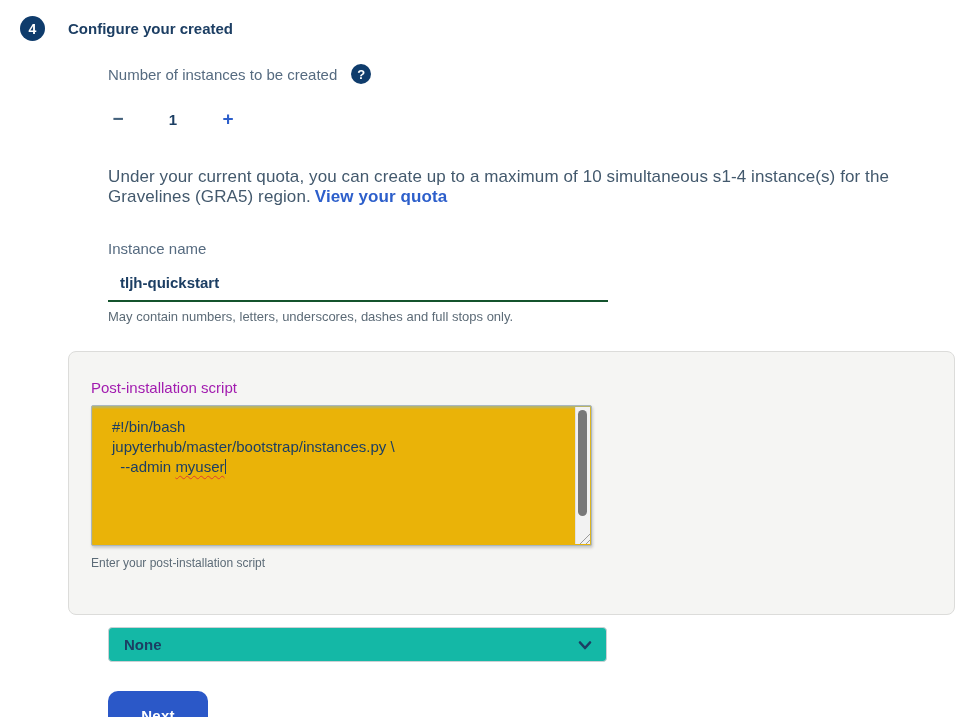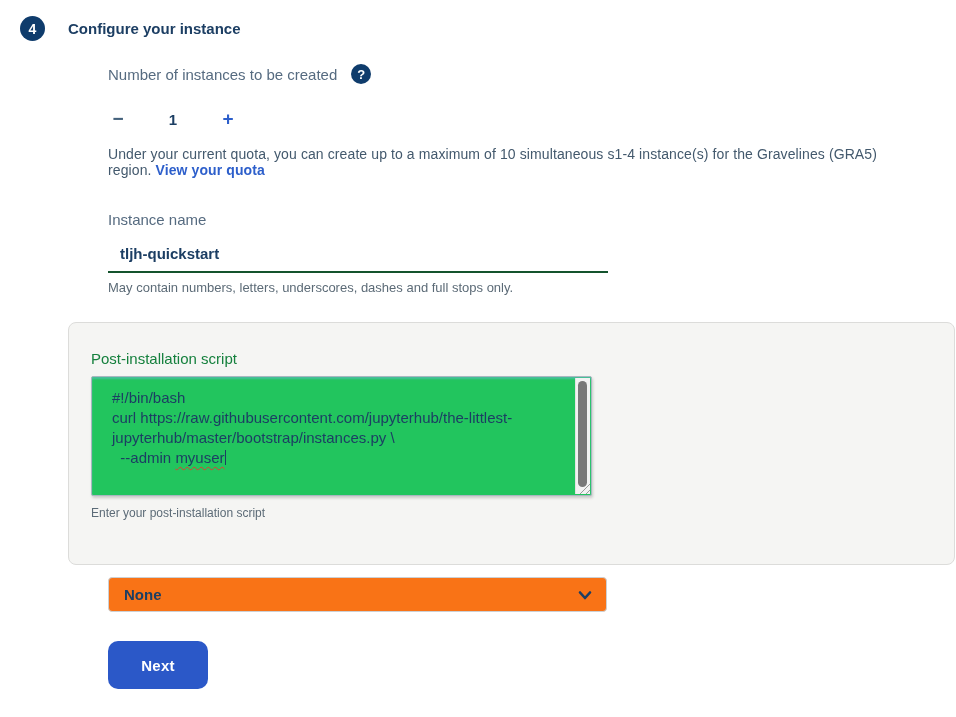--- a/index.html
+++ b/index.html
@@ -23,38 +23,38 @@
     color: #fff; font-size: 13px; font-weight: 700; display: flex; align-items: center;
     justify-content: center; margin-left: 14px; cursor: pointer; }
   .stepper { display: flex; align-items: center; margin-top: 24px; }
   .stepper .step-btn { width: 24px; text-align: center; background: none; border: none;
     font-size: 19px; font-weight: 700; cursor: pointer;
     font-family: "Liberation Sans", "DejaVu Sans", sans-serif; }
   .stepper .minus { color: #44617c; margin-left: -2px; }
   .stepper .plus  { color: #2d5fcb; }
   .stepper .value { width: 24px; text-align: center; color: #1c3e63; font-size: 15px;
     font-weight: 700; margin: 0 31px; }
-  .quota-line { margin-top: 16px; font-size: 14px; color: #43596d; letter-spacing: 0.1px; }
+  .quota-line { margin-top: 37px; font-size: 17px; color: #43596d; letter-spacing: 0.1px; }
   .quota-line a { color: #2d5fcb; font-weight: 700; text-decoration: none; margin-left: 4px; cursor: pointer; }
 
   
   .name-label { margin-top: 33px; }
   .name-input { display: block; width: 500px; border: none; border-bottom: 2px solid #14532d;
     outline: none; margin-top: 9px; padding: 8px 0 9px 12px; color: #1c3e63;
     font-size: 15px; font-weight: 700; background: transparent;
     font-family: "Liberation Sans", "DejaVu Sans", sans-serif; }
   .name-helper { margin-top: 7px; font-size: 13px; color: #5c6b77; }
 
   
   .card { margin-top: 27px; margin-left: 68px; margin-right: 1px;
     background: #f5f5f3; border: 1px solid #dcdcda; border-radius: 8px;
     padding: 27px 0 44px 22px; }
-  .card .field-label { color: #15803d; }
-  .script-box { position: relative; width: 501px; height: 120px; margin-top: 9px;
-    background: #22c55e; border: 1px solid #a9b7c0; border-radius: 2px;
+  .card .field-label { color: #a21caf; }
+  .script-box { position: relative; width: 501px; height: 141px; margin-top: 9px;
+    background: #eab308; border: 1px solid #a9b7c0; border-radius: 2px;
     box-shadow: 1px 2px 3px rgba(0,0,0,0.18), inset 0 2px 2px rgba(120,185,230,0.45);
     padding: 11px 26px 10px 20px; cursor: text; overflow: hidden; }
   .script-line { color: #1c3e63; font-size: 15px; line-height: 20px; white-space: pre-wrap; }
   .misspell { text-decoration: underline wavy #e03c31; text-decoration-skip-ink: none;
     text-underline-offset: 3px; text-decoration-thickness: 1px; }
   .caret { display: inline-block; width: 1px; height: 15px; background: #1c3e63;
     vertical-align: -2px; }
   
   .sb-track { position: absolute; top: 1px; right: 1px; width: 15px; height: calc(100% - 2px);
     background: #f2f2f2; border-left: 1px solid #e2e2e2; }
@@ -62,40 +62,40 @@
     background: #787878; border-radius: 5px; cursor: grab; }
   .resize-grip { position: absolute; right: 1px; bottom: 1px; width: 13px; height: 13px;
     cursor: nwse-resize;
     background: repeating-linear-gradient(135deg, transparent 0 3px, #9a9a9a 3px 4px);
     clip-path: polygon(100% 0, 100% 100%, 0 100%); }
   .script-helper { margin-top: 10px; font-size: 12px; color: #5c6b77; }
 
   
   .pn-label { margin-top: 20px; }
   .select-box { position: relative; width: 499px; height: 35px; margin-top: 12px;
-    border: 1px solid #ccd0d4; border-radius: 4px; background: #f97316;
+    border: 1px solid #ccd0d4; border-radius: 4px; background: #14b8a6;
     display: flex; align-items: center; cursor: pointer; }
   .select-value { margin-left: 15px; color: #1c3e63; font-size: 15px; font-weight: 700; }
   .select-chevron { position: absolute; right: 14px; top: 50%; transform: translateY(-50%);
     width: 14px; height: 14px; }
 
   
   .next-btn { display: block; margin-top: 29px; width: 100px; height: 48px;
     background: #2b58c8; color: #ffffff; border: none; border-radius: 10px;
     font-size: 15px; font-weight: 700; letter-spacing: 0.3px; cursor: pointer;
     font-family: "Liberation Sans", "DejaVu Sans", sans-serif; }
 </style>
 </head>
 <body>
 
 <div class="page">
 
   <div class="step-header">
     <div class="step-circle">4</div>
-    <div class="step-title">Configure your instance</div>
+    <div class="step-title">Configure your created</div>
   </div>
 
   <div class="content">
 
     <div class="num-label-row">
       <span class="field-label">Number of instances to be created</span>
       <span class="help-icon">?</span>
     </div>
 
     <div class="stepper">
@@ -113,21 +113,20 @@
     <div class="name-helper">May contain numbers, letters, underscores, dashes and full stops only.</div>
 
   </div>
 
   <div class="card">
     <div class="field-label">Post-installation script</div>
 
     <div class="script-box" id="script-box">
       <div id="script-lines">
           <div class="script-line"><span>#!/bin/bash</span></div>
-          <div class="script-line"><span>curl</span><span> </span><span>https://raw.githubusercontent.com/jupyterhub/the-littlest-</span></div>
           <div class="script-line"><span>jupyterhub/master/bootstrap/instances.py</span><span> </span><span>\</span></div>
           <div class="script-line"><span></span><span>  </span><span>--admin</span><span> </span><span class="misspell">myuser</span><span class="caret"></span></div>
         </div>
       <div class="sb-track">
         <div class="sb-thumb"></div>
       </div>
       <div class="resize-grip"></div>
     </div>
 
     <div class="script-helper">Enter your post-installation script</div>

